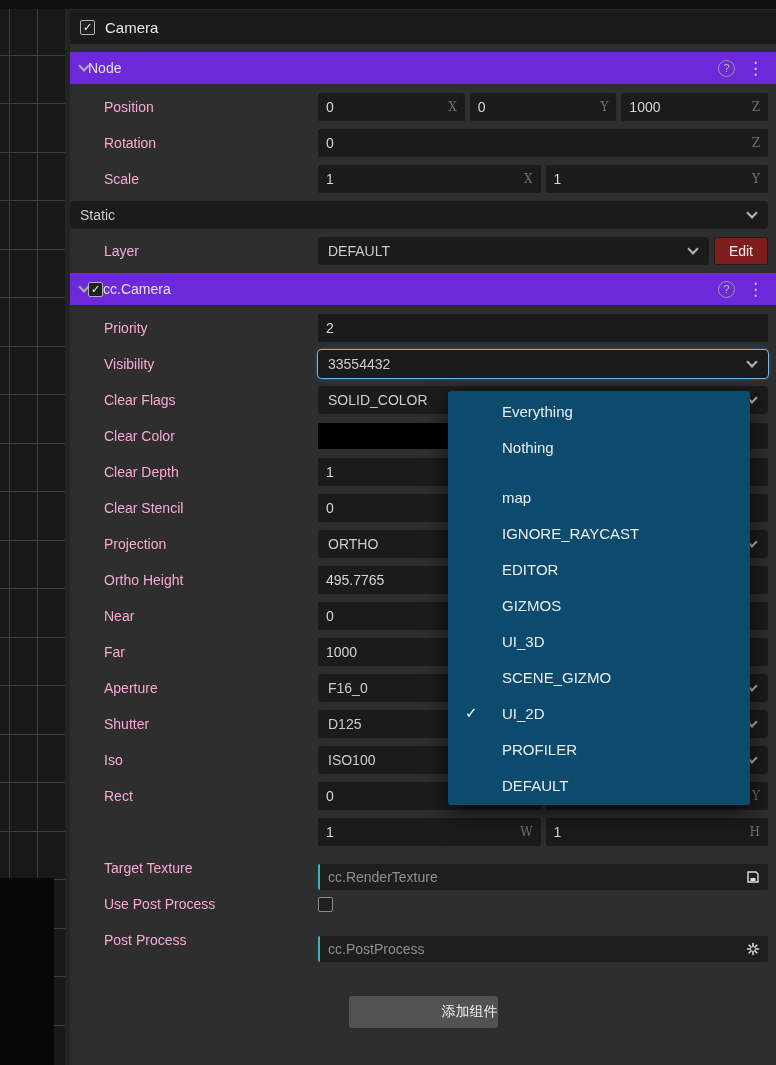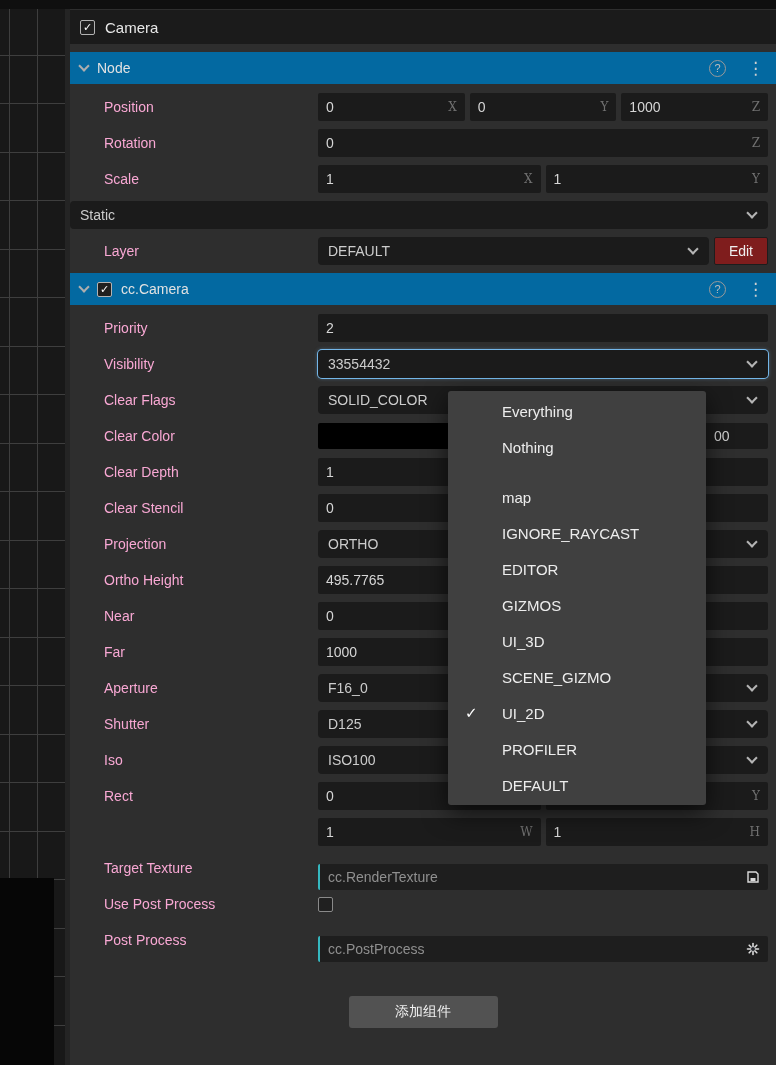--- a/index.html
+++ b/index.html
@@ -16,21 +16,21 @@
   .vline { position:absolute; top:0; bottom:0; width:1px; background:#3e3e3e; }
   .vline.a { left:9px; } .vline.b { left:37px; }
   .black-rect { position:absolute; left:0; top:878px; width:54px; height:187px; background:#060606; }
   .gutter { position:absolute; left:65px; top:0; width:5px; height:1065px; background:#242424; }
   .topbar { position:absolute; left:0; top:0; width:776px; height:9px; background:#0f0f0f; z-index:5; }
 
   
   .inspector { position:absolute; left:70px; top:9px; width:706px; height:1056px; background:#2e2e2e; }
   .cam-header { height:34px; margin-top:1px; background:#1b1b1b; display:flex; align-items:center; padding:0 10px; gap:10px; }
   .cam-header .title { color:#e8e8e8; font-size:15px; }
-  .section-header { height:32px; background:#0369a1; display:flex; align-items:center; padding:0 10px; gap:9px; }
+  .section-header { height:32px; background:#6d28d9; display:flex; align-items:center; padding:0 10px; gap:0; }
   .section-header .title { color:#e2e2e2; font-size:14px; }
   .sec-chev { width:8px; height:8px; border-right:2px solid #aeaeae; border-bottom:2px solid #aeaeae; transform:rotate(45deg); margin-top:-4px; }
   .help { width:17px; height:17px; border:1px solid #9a9a9a; border-radius:50%; color:#bdbdbd; font-size:11px;
           display:flex; align-items:center; justify-content:center; margin-left:auto; }
   .kebab { color:#d0d0d0; font-size:17px; margin-left:12px; margin-right:2px; line-height:1; }
 
   .checkbox { width:15px; height:15px; border:1px solid #b3b3b3; border-radius:2px; background:#202020;
               display:flex; align-items:center; justify-content:center; color:#ffffff; font-size:11px; flex:none; }
   .checkbox.empty { color:transparent; border-color:#8a8a8a; }
 
@@ -55,24 +55,24 @@
   .color-bar { flex:1; display:flex; height:26px; min-width:0; }
   .swatch { flex:1; background:#000000; border-radius:2px 0 0 2px; }
   .alpha-frag { width:62px; background:#1b1b1b; display:flex; align-items:center; padding-left:8px;
                 color:#d0d0d0; font-size:14px; border-radius:0 2px 2px 0; }
 
   .slot { flex:1; height:26px; background:#1e1e1e; border-radius:2px; border-left:2px solid #35b8c0;
           display:flex; align-items:center; padding:0 8px; color:#8f8f8f; font-size:14px; min-width:0;margin-top:17px; }
   .slot .slot-icon { margin-left:auto; color:#e3e3e3; display:flex; align-items:center; }
 
   .add-btn { display:block; margin:42px auto 0; width:149px; height:32px; background:#525252; border:none;
-             border-radius:3px; color:#efefef; font-size:14px; font-family:inherit; }
+             border-radius:3px; color:#efefef; font-size:14px; font-family:inherit;text-align:right; }
 
   
-  .dropdown { position:absolute; left:378px; top:382px; width:258px; background:#404040; border-radius:3px;
+  .dropdown { position:absolute; left:378px; top:382px; width:302px; background:#0c4a6e; border-radius:3px;
               box-shadow:0 8px 24px rgba(0,0,0,.65); padding:2px 0; z-index:30; }
   .dd-item { height:36px; display:flex; align-items:center; padding-left:54px; color:#ededed; font-size:15px; position:relative; }
   .dd-check { position:absolute; left:17px; color:#ffffff; font-size:15px; }
   .dd-sep { height:14px; }
 </style>
 </head>
 <body>
 
 <div class="scene">
   <div class="scene-grid"></div>

